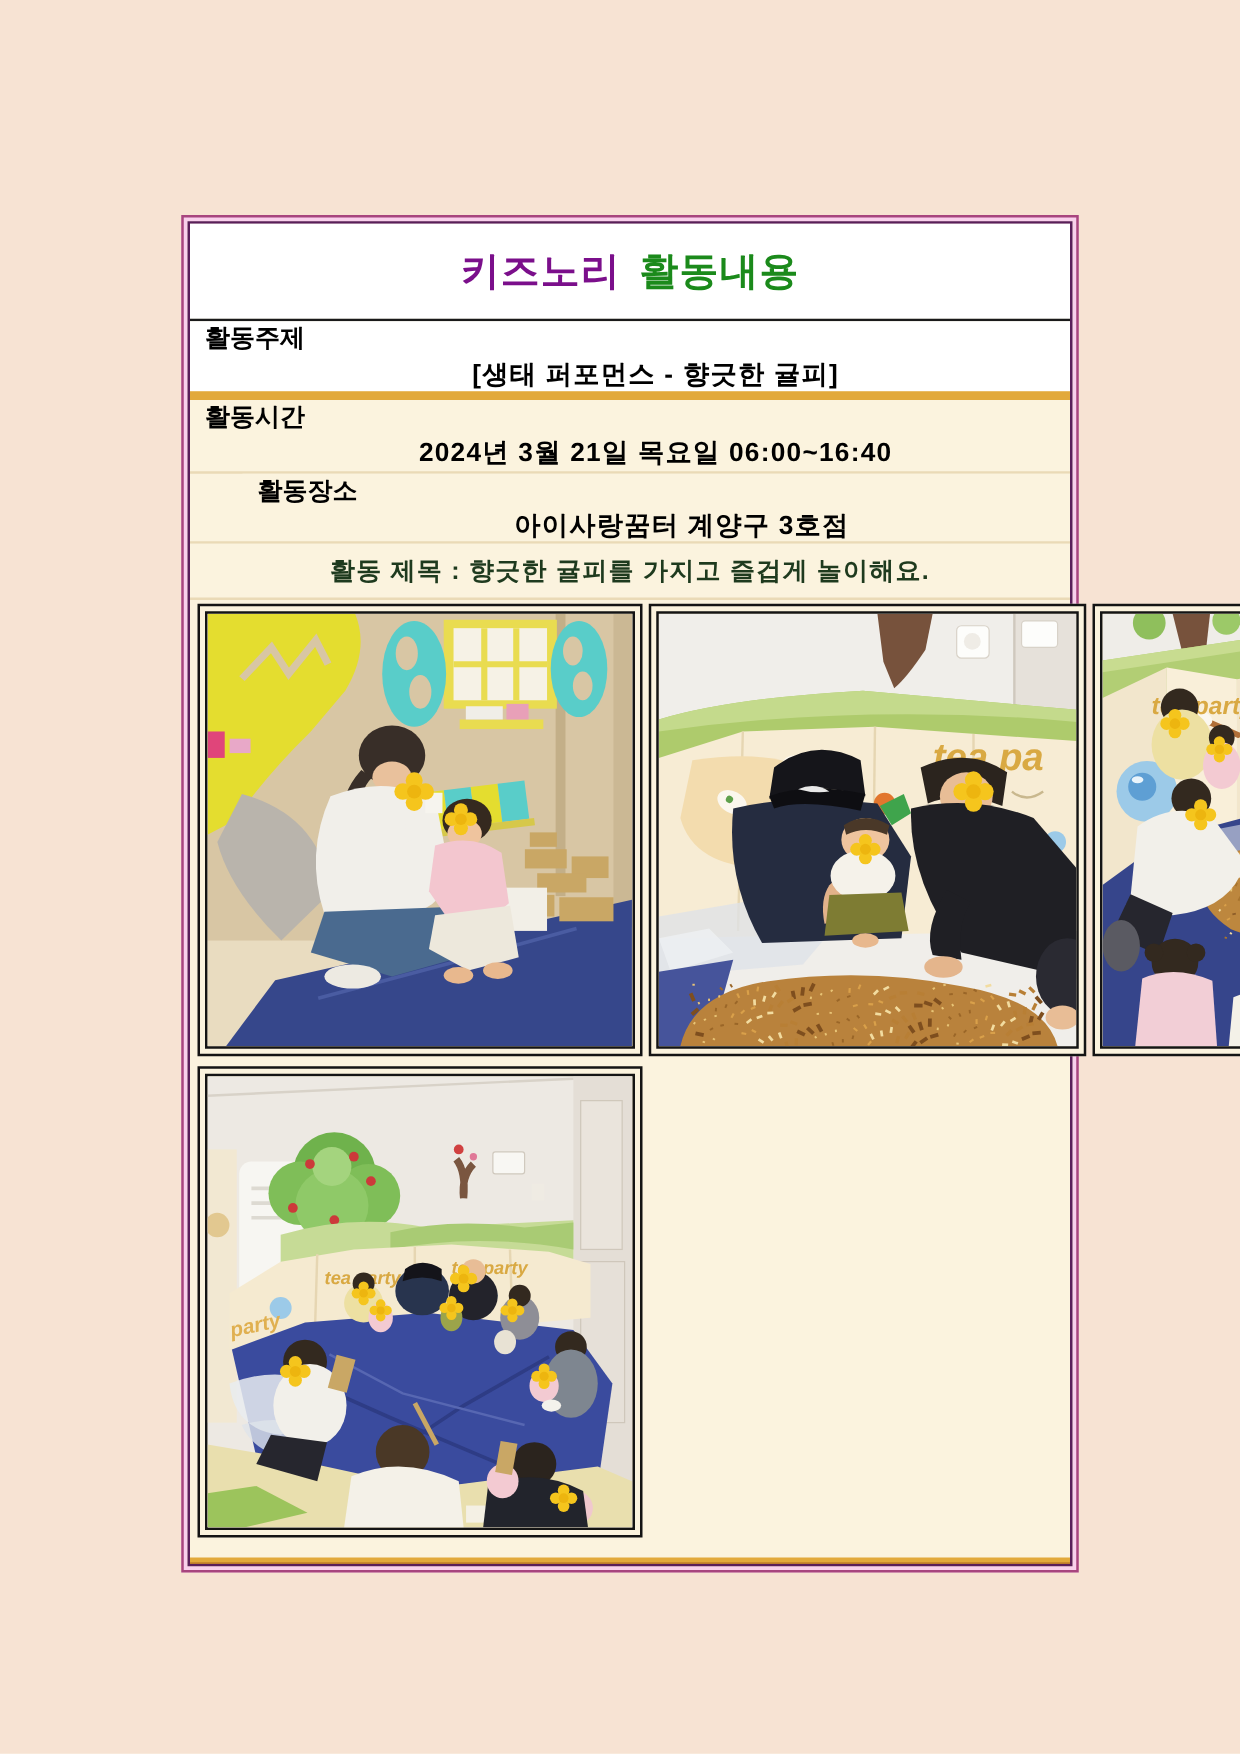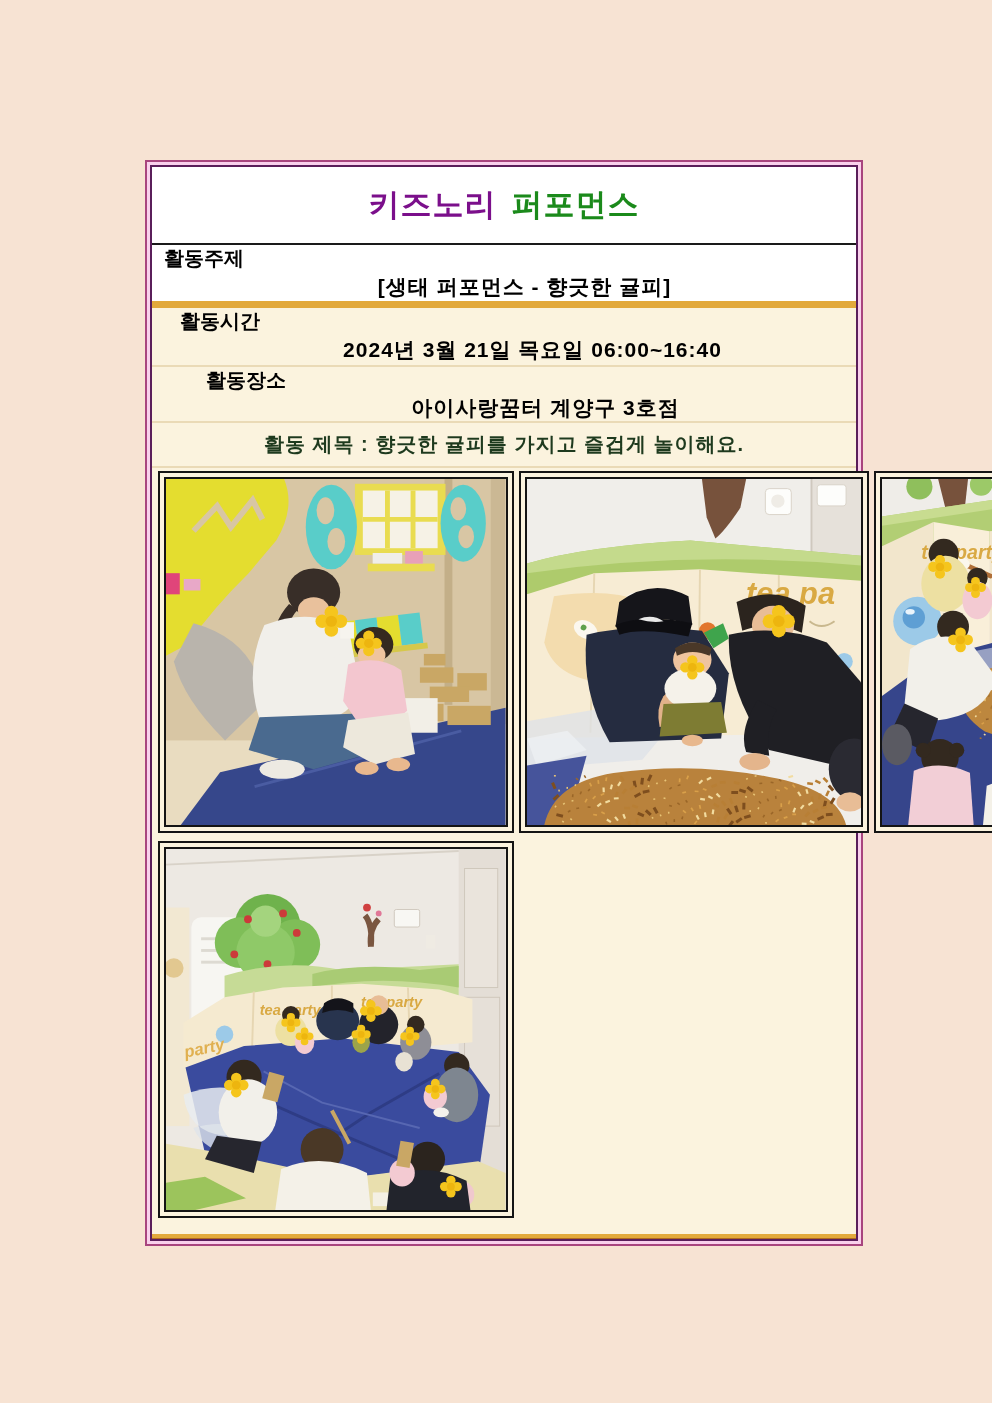--- a/index.html
+++ b/index.html
@@ -4,21 +4,21 @@
 <style>
   * { margin: 0; padding: 0; box-sizing: border-box; }
   body { font-family: "Liberation Sans", "DejaVu Sans", sans-serif; }
   .page {
     position: relative;
     width: 992px; height: 1403px;
     background: #F7E3D3;
     overflow: hidden;
   }
   .card-outer {
-    position: absolute; left: 145px; top: 160px;
+    position: absolute; left: 145px; top: 172px;
     width: 718px; height: 1086px;
     background: #F9D0EC;
     border: 2px solid #A8457E;
     padding: 3px;
   }
   .card {
     width: 100%; height: 100%;
     border: 2px solid #5A1E5A;
     background: #FBF3DE;
     display: flex; flex-direction: column;
@@ -30,21 +30,21 @@
   }
   .title-brand  { color: #7B0F8B; }
   .title-subject{ color: #1B8A1B; }
   .divider-dark   { height: 2px; background: #1A1A1A; }
   .divider-orange { height: 7px; background: #E2A93B; }
   .divider-tan    { height: 2px; background: #EADAB6; }
   .info-row { display: flex; align-items: stretch; flex-direction: column; }
   .bg-white { background: #FFFFFF; }
   .bg-cream { background: #FBF3DE; }
   .h-topic { height: 56px; }
-  .h-time  { height: 57px; margin-left: 16px; }
+  .h-time  { height: 57px; }
   .h-place { height: 54px; margin-left: 42px; }
   .info-label {
     width: 104px; display: flex; align-items: center; justify-content: center;
     font-size: 20px; font-weight: bold; color: #000;
   }
   .vdiv { width: 3px; background: #EFDFC0; }
   .info-value {
     flex: 1; display: flex; align-items: center; justify-content: center;
     font-size: 21px; font-weight: bold; color: #000; letter-spacing: 1px; padding-left: 41px;
   }
@@ -78,21 +78,21 @@
 </style>
 </head>
 <body>
 
 <div class="page">
   <div class="card-outer">
     <div class="card">
 
       <div class="title-row">
         <span class="title-brand">키즈노리</span>
-        <span class="title-subject">퍼포먼스</span>
+        <span class="title-subject">활동내용</span>
       </div>
 
       <div class="divider-dark"></div>
 
       <div class="info-row bg-white h-topic">
         <div class="info-label">활동주제</div>
         <div class="vdiv"></div>
         <div class="info-value">[생태 퍼포먼스 - 향긋한 귤피]</div>
       </div>
 

